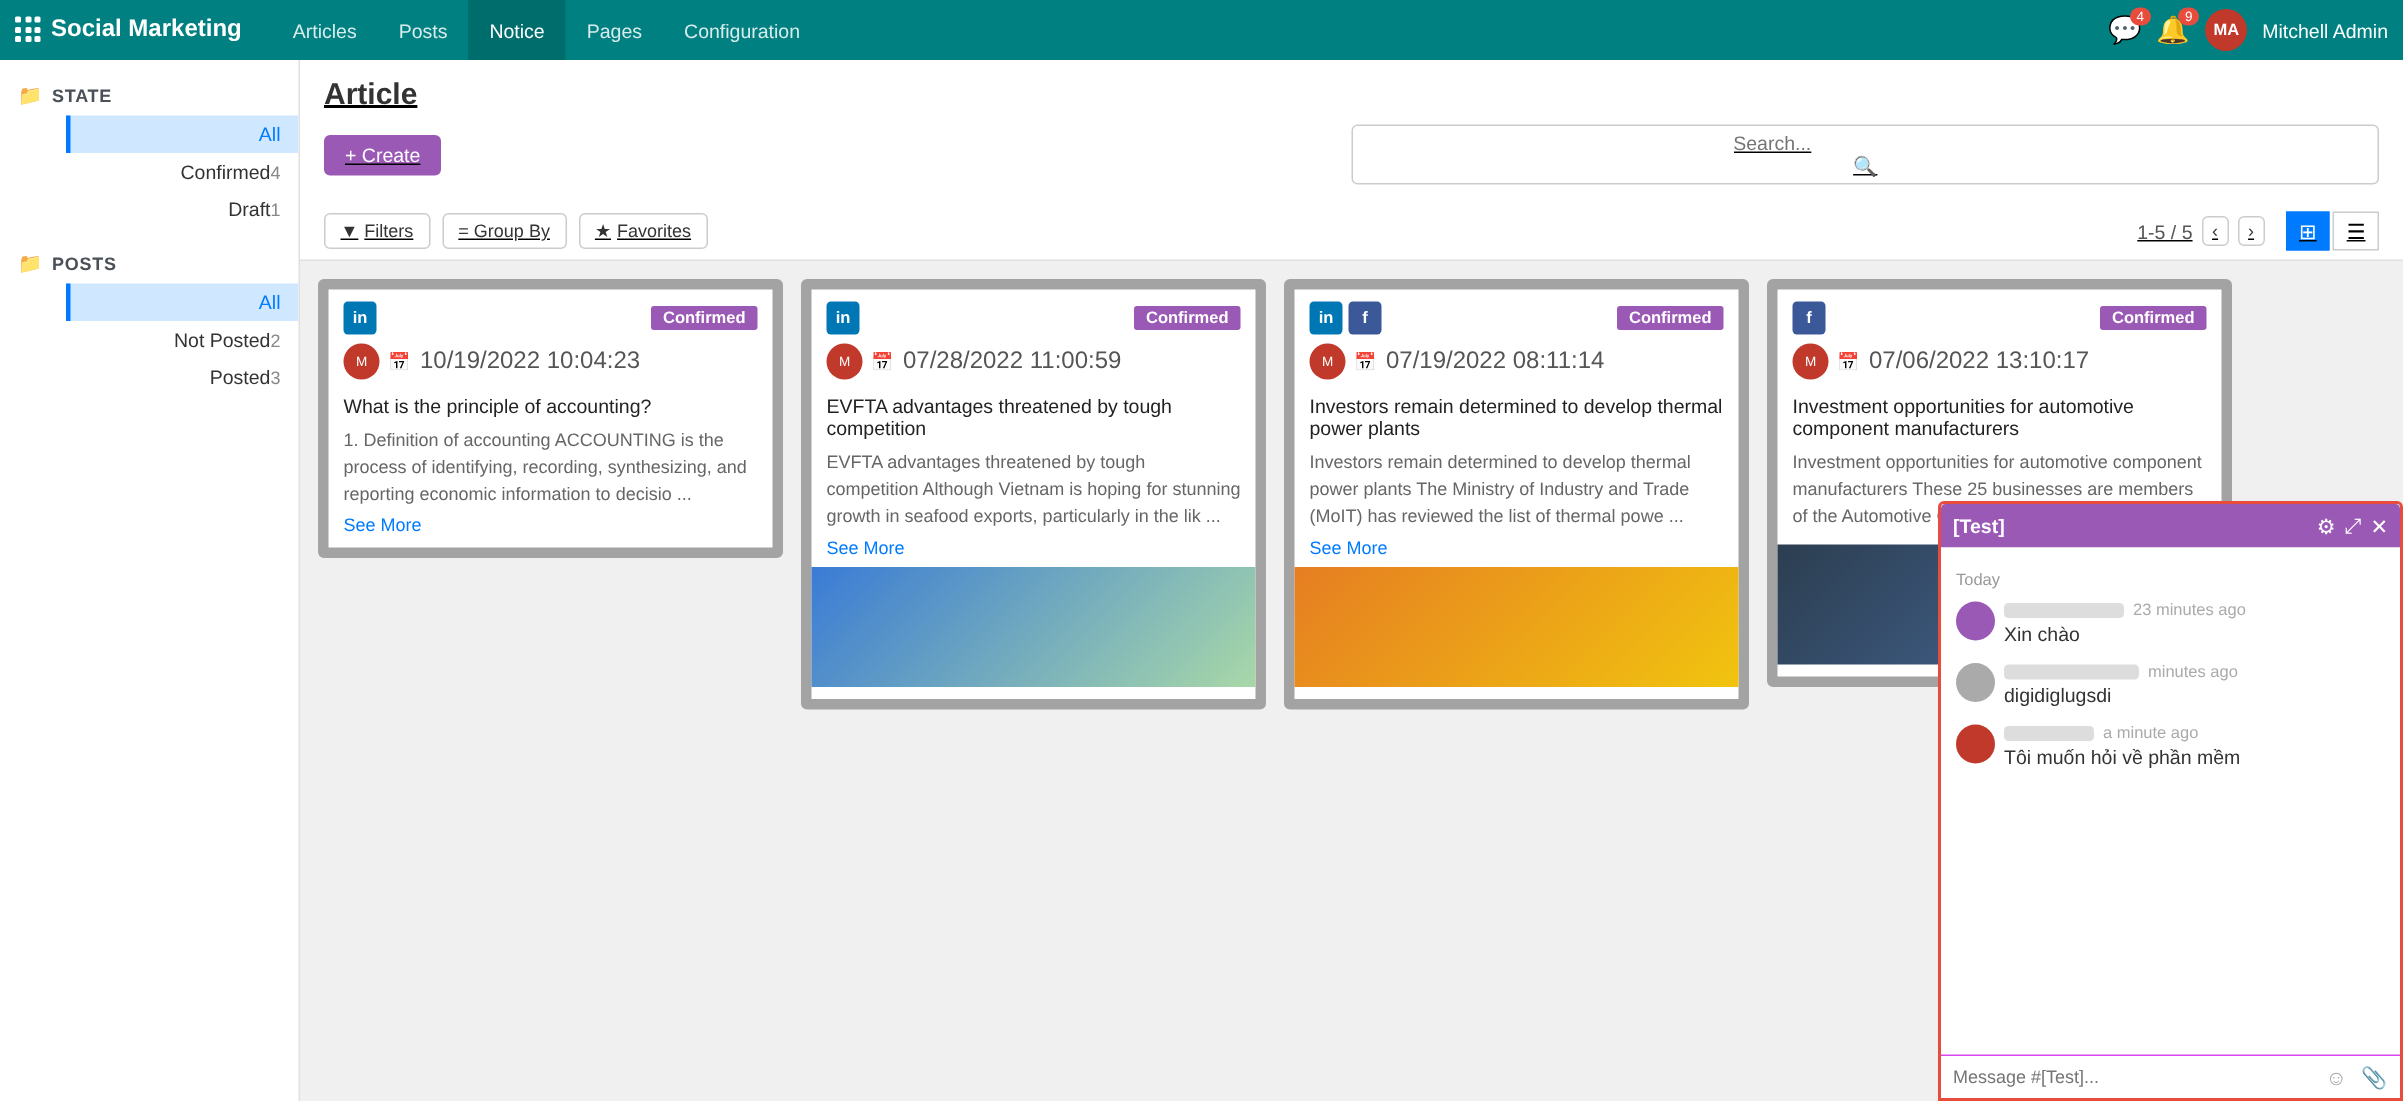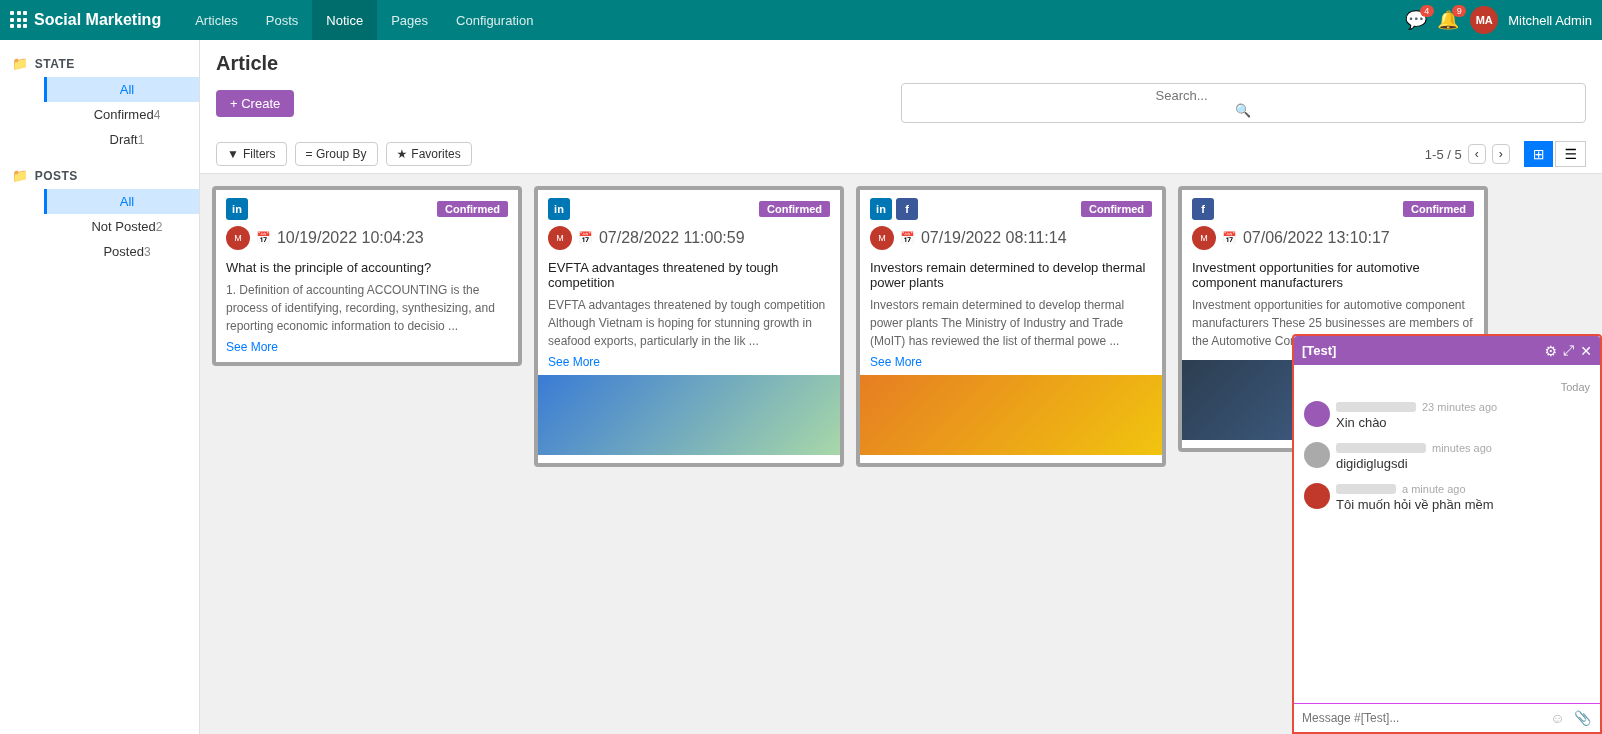--- a/index.html
+++ b/index.html
@@ -51,37 +51,38 @@
       overflow-y: auto;
     }
     .sidebar-section-header {
       display: flex; align-items: center; gap: 6px;
       padding: 6px 12px;
       font-size: 12px; font-weight: 700; color: #495057;
       text-transform: uppercase; letter-spacing: 0.5px;
     }
     .sidebar-section-header .folder-icon { color: #008080; font-size: 13px; }
     .sidebar-item {
-      display: flex; align-items: center; justify-content: center;
+      display: flex; align-items: center; justify-content: flex-end;
       padding: 5px 12px 5px 20px;
       cursor: pointer; color: #333; font-size: 13px;
       border-left: 3px solid transparent;
       margin-left: 44px;
     }
     .sidebar-item.active { background: #d0e8ff; border-left-color: #007bff; color: #007bff; font-weight: 500; }
     .sidebar-item .count { color: #888; font-size: 12px; }
 
     
     .content-area { flex: 1; display: flex; flex-direction: column; overflow: hidden; }
 
     
     .page-header {
       background: white;
       padding: 12px 16px 0;
       border-bottom: 1px solid #e0e0e0;
+      text-decoration: underline;
     }
     .page-title { font-size: 20px; font-weight: 600; color: #333; margin-bottom: 8px; }
     .toolbar {
       display: flex; align-items: center; gap: 0;
       padding-bottom: 8px;
     }
     .btn-create {
       background: #9b59b6; color: white; border: none;
       padding: 6px 14px; border-radius: 4px; cursor: pointer;
       font-size: 13px; font-weight: 500;
@@ -120,21 +121,21 @@
     .kanban-area {
       flex: 1; overflow-x: auto; overflow-y: auto;
       padding: 12px;
       background: #f0f0f0;
       display: flex;
       gap: 12px;
       align-items: flex-start;
     }
     .kanban-card {
       background: white; border-radius: 4px;
-      border: 4px solid #a3a3a3;
+      border: 7px solid #a3a3a3;
       padding: 0 0 8px;
       position: relative;
     }
     .card-top {
       display: flex; align-items: center; justify-content: space-between;
       padding: 8px 10px 4px;
     }
     .social-icons { display: flex; gap: 4px; }
     .social-icon {
       width: 22px; height: 22px; border-radius: 3px;
@@ -182,21 +183,21 @@
       display: flex; align-items: center; justify-content: space-between;
       border-radius: 3px 3px 0 0;
     }
     .chat-title { font-size: 13px; font-weight: 600; }
     .chat-header-actions { display: flex; gap: 6px; align-items: center; }
     .chat-header-btn { color: white; cursor: pointer; font-size: 14px; background: none; border: none; }
     .chat-body {
       flex: 1; overflow-y: auto; padding: 8px 10px;
       background: white;
     }
-    .chat-date-divider { text-align: right; color: #999; font-size: 11px; margin: 8px 0; }
+    .chat-date-divider { text-align: left; color: #999; font-size: 11px; margin: 8px 0; }
     .chat-message { display: flex; gap: 6px; margin-bottom: 12px; align-items: flex-start; }
     .chat-avatar { width: 26px; height: 26px; border-radius: 50%; background: #9b59b6; flex-shrink: 0; }
     .chat-msg-content { flex: 1; }
     .chat-msg-header { display: flex; align-items: center; gap: 6px; margin-bottom: 2px; }
     .chat-msg-name { background: #ddd; border-radius: 3px; height: 10px; width: 80px; }
     .chat-msg-time { color: #aaa; font-size: 11px; }
     .chat-msg-text { font-size: 13px; color: #333; }
     .chat-footer {
       border-top: 1px solid #d946ef;
       padding: 6px 8px;

